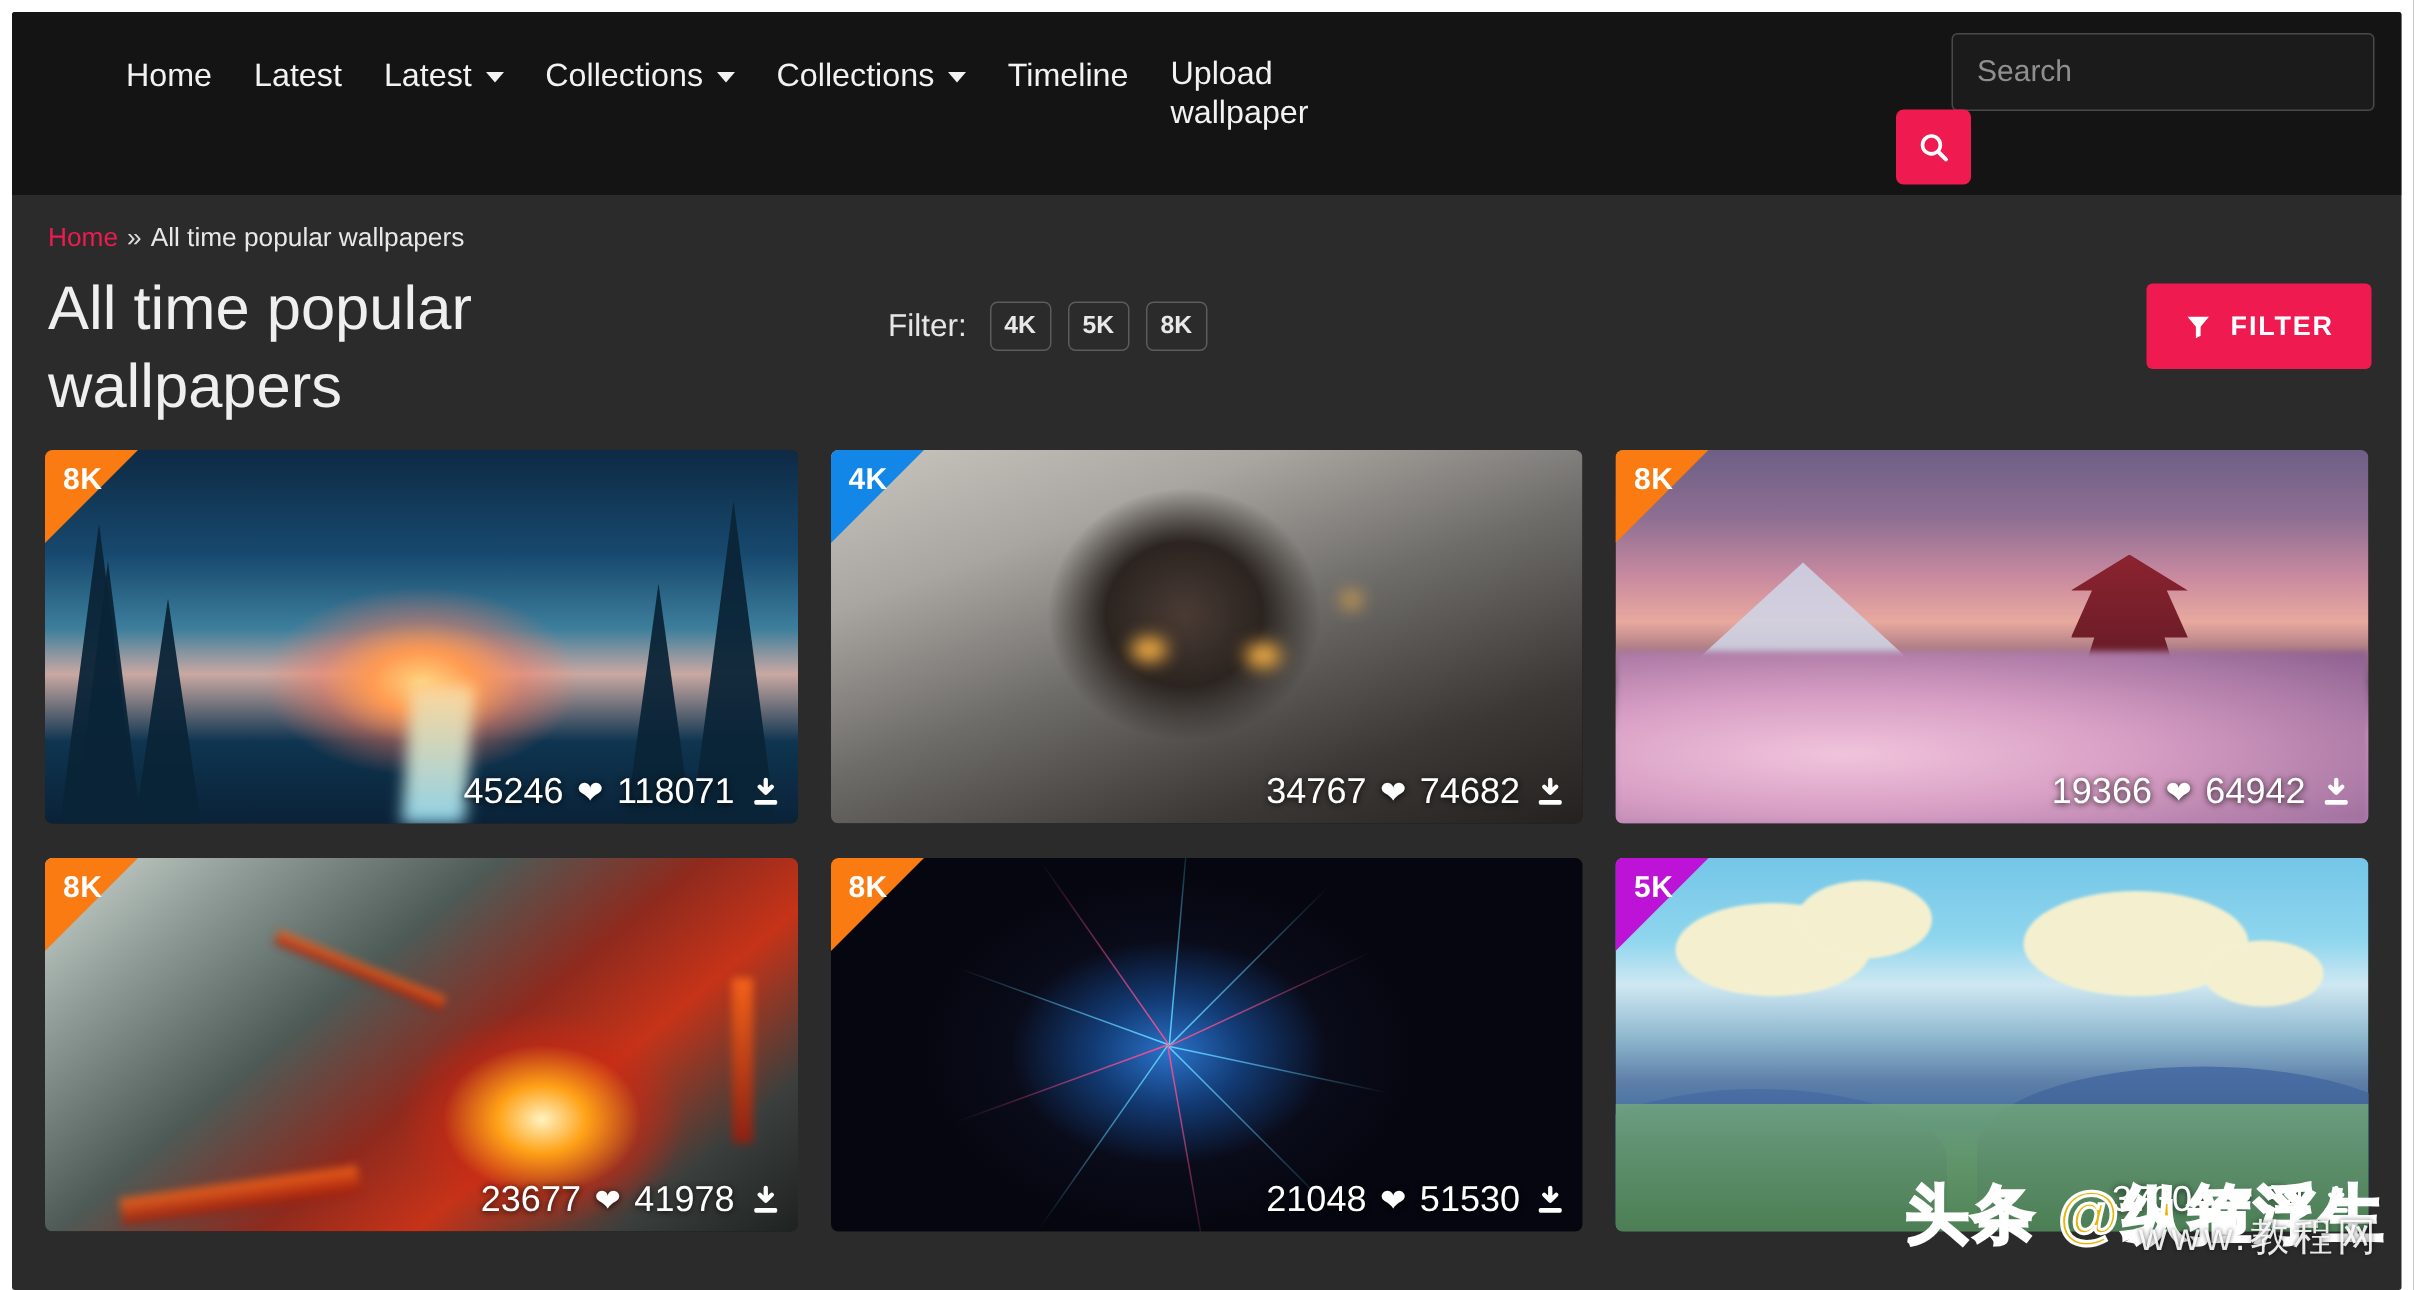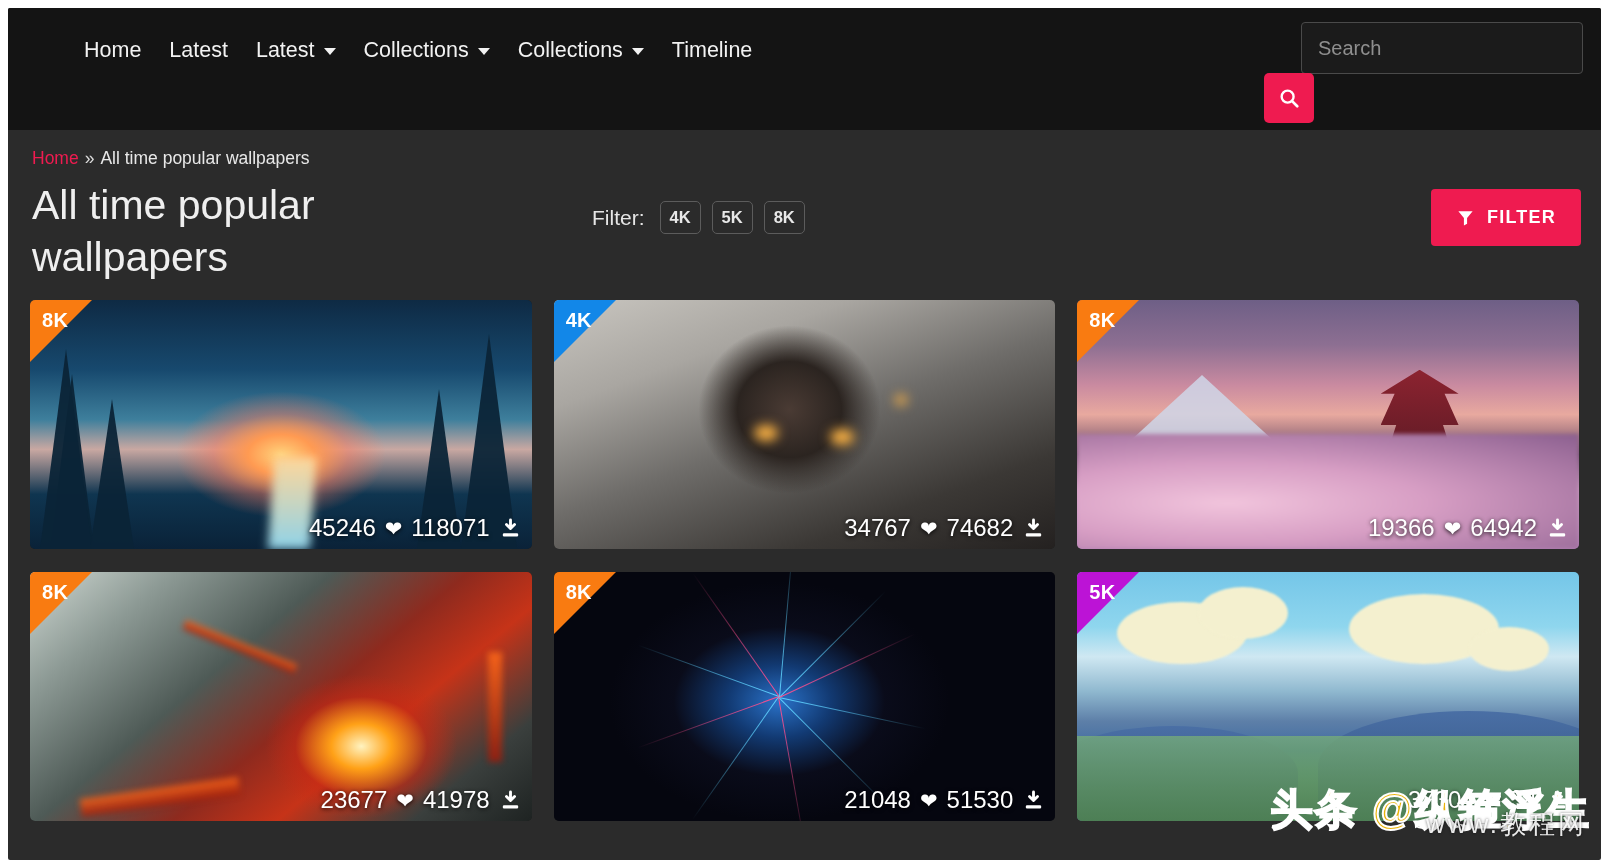--- a/index.html
+++ b/index.html
@@ -464,20 +464,23 @@
         <span>Collections</span>
         <span class="caret"></span>
       </div>
       <div class="nav-item">
         <span>Collections</span>
         <span class="caret"></span>
       </div>
       <div class="nav-item">
         <span>Timeline</span>
       </div>
+      <div class="nav-item" id="nav-item-upload">
+        <span>Upload wallpaper</span>
+      </div>
     </div>
 
     <div id="search-area">
       <input id="search-input" type="text" placeholder="Search" style="">
       <button id="search-button">
         <svg width="22" height="22" viewBox="0 0 24 24">
           <circle cx="10.5" cy="10.5" r="6.5" fill="none" stroke="#ffffff" stroke-width="2.6"></circle>
           <line x1="15.4" y1="15.4" x2="21" y2="21" stroke="#ffffff" stroke-width="3" stroke-linecap="round"></line>
         </svg>
       </button>

